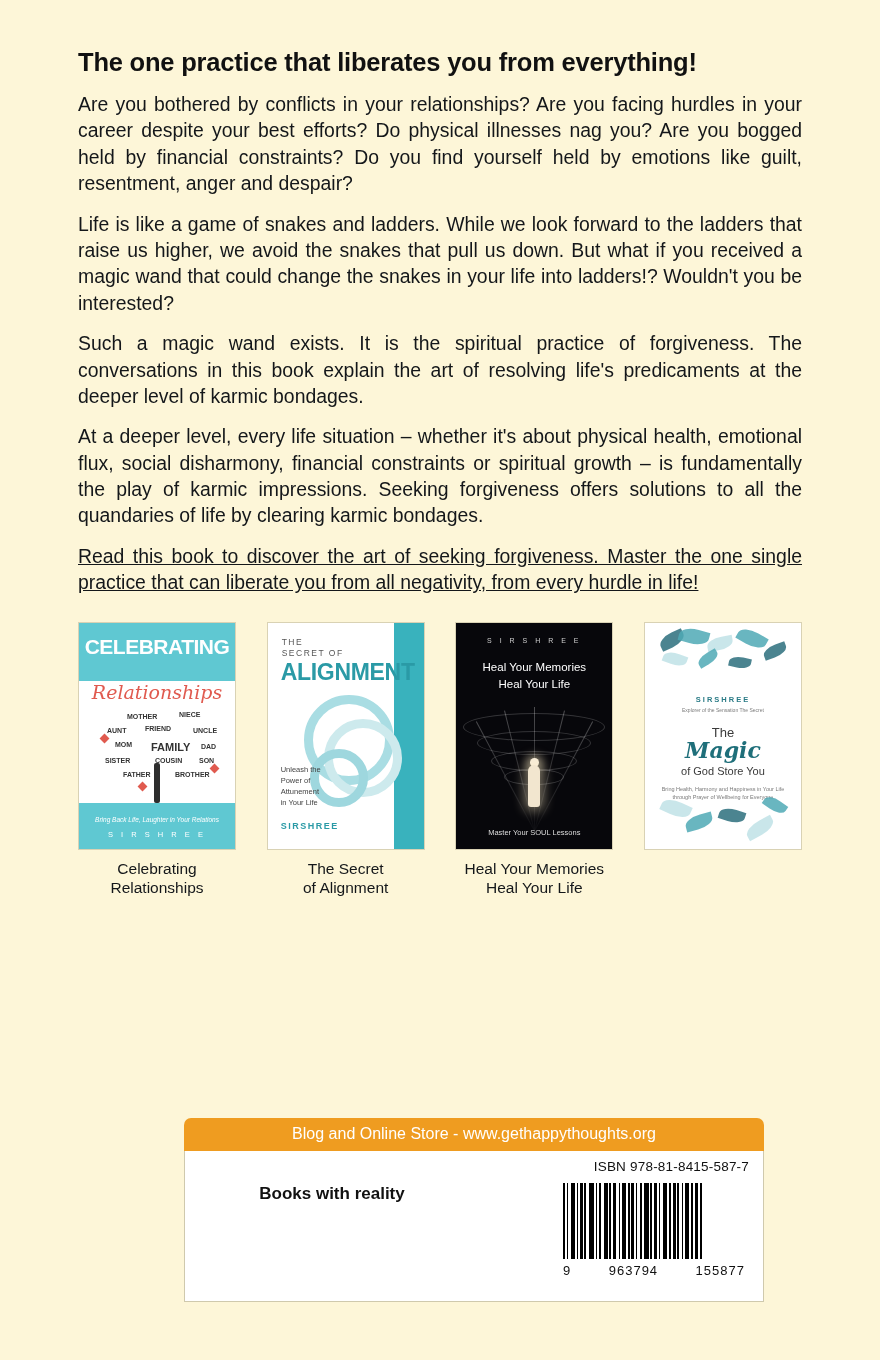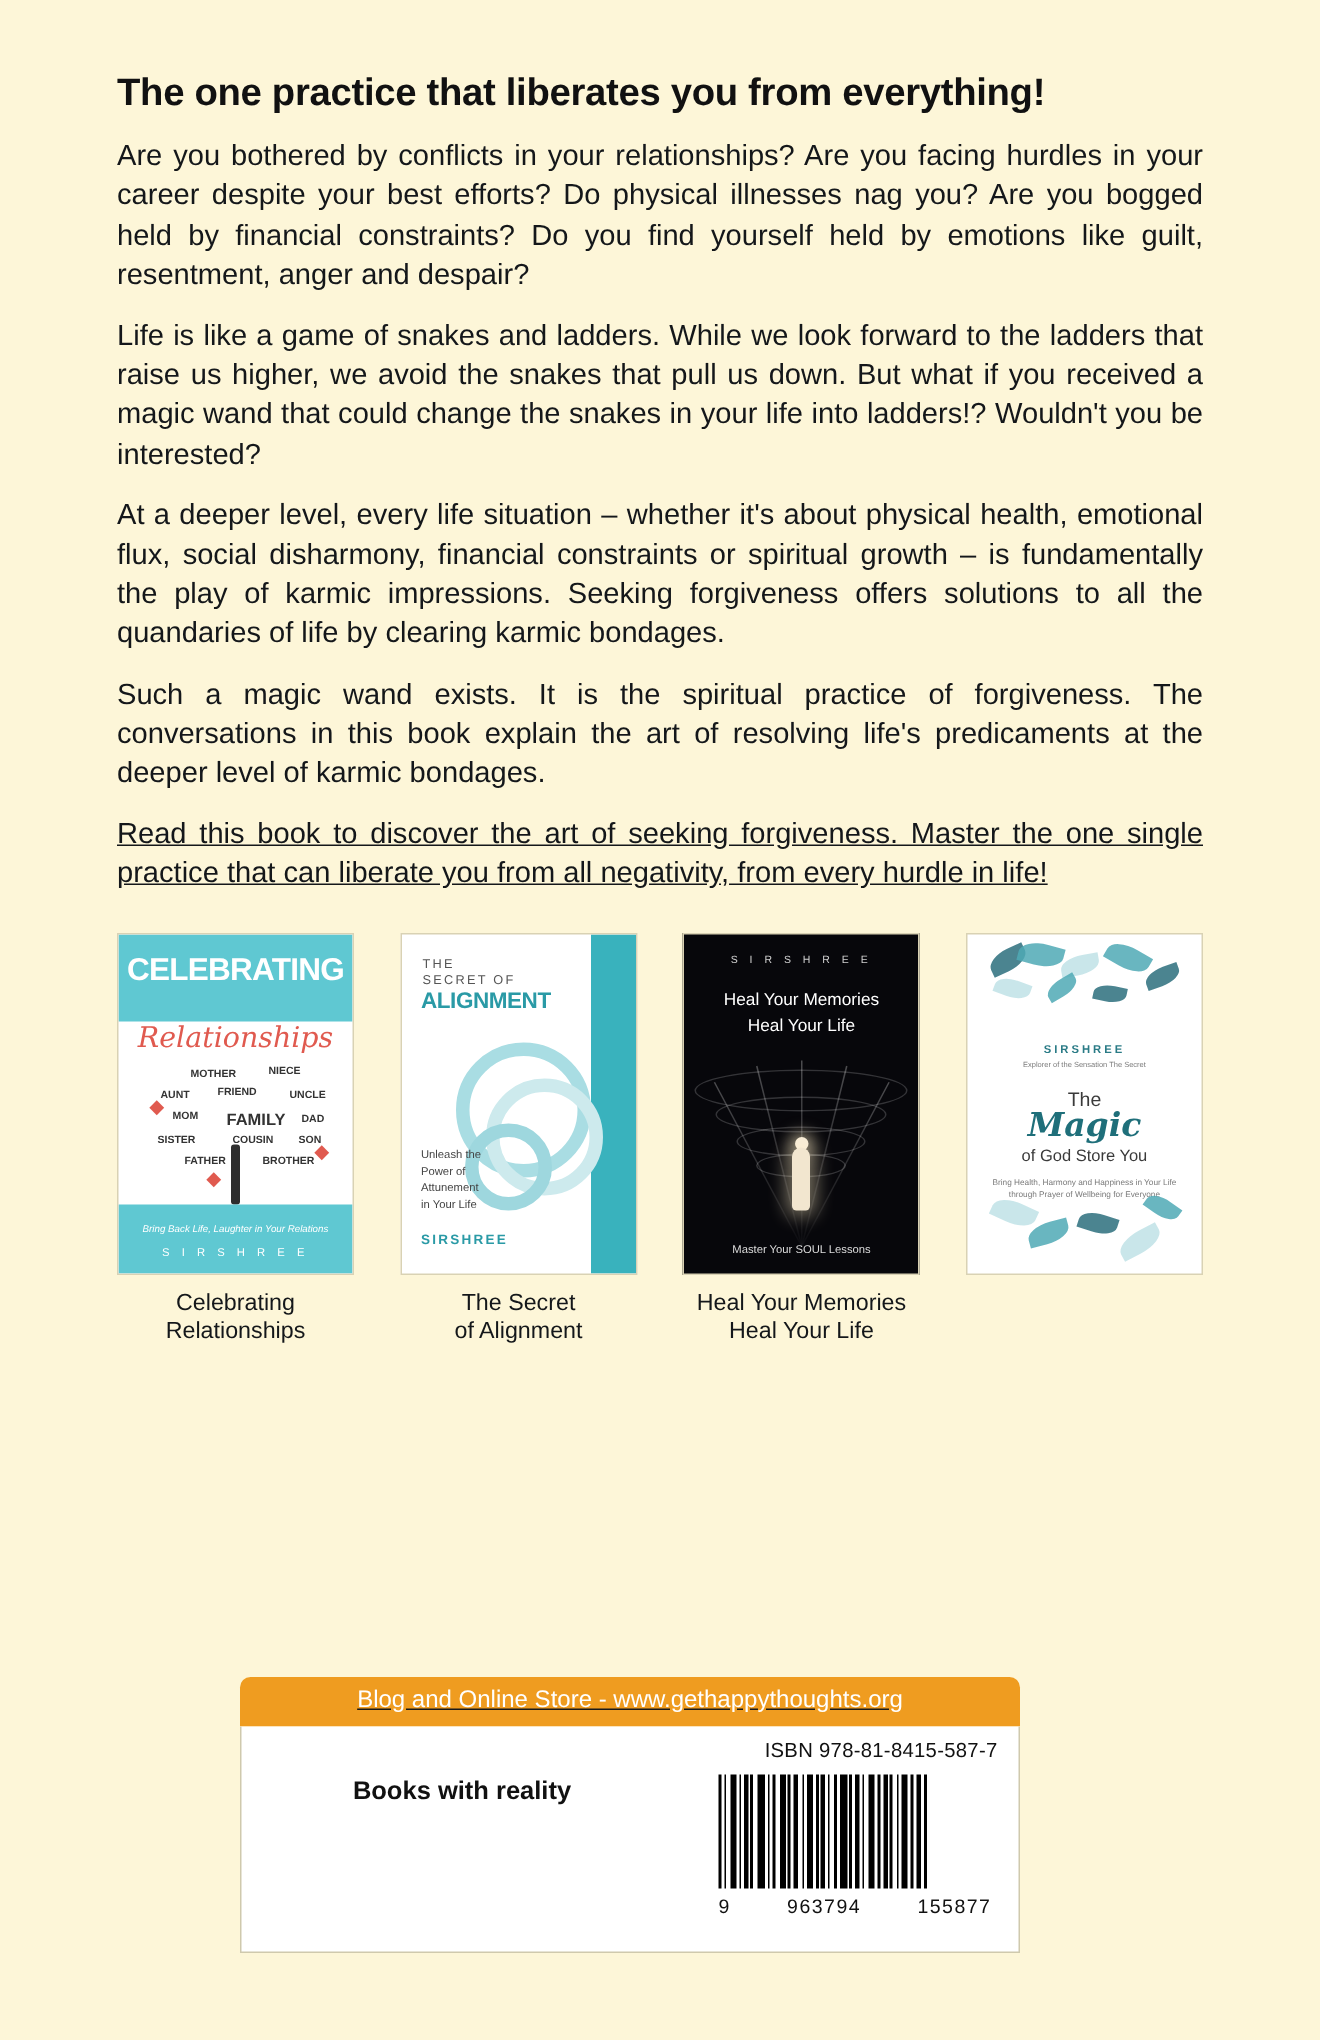--- a/index.html
+++ b/index.html
@@ -111,21 +111,21 @@
     position: absolute; right: 0; top: 0; bottom: 0; width: 30px;
     background: #39b2bd;
   }
   .c2 .t1 {
     position: absolute; top: 14px; left: 14px;
     font-size: 8.5px; letter-spacing: 1.5px; color: #555; text-align: left;
     line-height: 1.3;
   }
   .c2 .t2 {
     position: absolute; top: 36px; left: 13px;
-    font-size: 15px; font-weight: bold; color: #2a9aa6; letter-spacing: -0.3px;
+    font-size: 23px; font-weight: bold; color: #2a9aa6; letter-spacing: -0.3px;
   }
   .c2 .rings {
     position: absolute; left: 26px; top: 72px; width: 108px; height: 110px;
   }
   .c2 .ring {
     position: absolute; border-radius: 50%;
     border: 9px solid #bfe4e8;
   }
   .c2 .r1 { left: 10px; top: 0px;  width: 72px; height: 72px; border-color:#a9dde3;}
   .c2 .r2 { left: 30px; top: 24px; width: 60px; height: 60px; border-color:#cdeaed;}
@@ -207,24 +207,23 @@
     font-size: 11px; color: #3a3a3a;
   }
   .c4 .t5 {
     position: absolute; top: 162px; left: 14px; right: 14px;
     font-size: 5.5px; line-height: 1.5; color: #7a7a7a;
   }
 
   
   .pub-wrap {
     position: absolute;
-    left: 160px;
+    left: 184px;
     top: 1118px;
-    width: 520px;
-    text-decoration: underline;
+    width: 580px;
   }
   .blog-bar {
     background: #ef9c20;
     color: #ffffff;
     font-size: 16px;
     text-align: center;
     padding: 7px 0 8px 0;
     border-radius: 7px 7px 0 0;
   }
   .pub-box {
@@ -271,22 +270,22 @@
 </style>
 </head>
 <body>
 
 <div class="page">
 
   <h1 class="headline">The one practice that liberates you from everything!</h1>
 
   <p class="para">Are you bothered by conflicts in your relationships? Are you facing hurdles in your career despite your best efforts? Do physical illnesses nag you? Are you bogged held by financial constraints? Do you find yourself held by emotions like guilt, resentment, anger and despair?</p>
   <p class="para">Life is like a game of snakes and ladders. While we look forward to the ladders that raise us higher, we avoid the snakes that pull us down. But what if you received a magic wand that could change the snakes in your life into ladders!? Wouldn't you be interested?</p>
+  <p class="para">Such a magic wand exists. It is the spiritual practice of forgiveness. The conversations in this book explain the art of resolving life's predicaments at the deeper level of karmic bondages.</p>
   <p class="para">At a deeper level, every life situation – whether it's about physical health, emotional flux, social disharmony, financial constraints or spiritual growth – is fundamentally the play of karmic impressions. Seeking forgiveness offers solutions to all the quandaries of life by clearing karmic bondages.</p>
-  <p class="para">Such a magic wand exists. It is the spiritual practice of forgiveness. The conversations in this book explain the art of resolving life's predicaments at the deeper level of karmic bondages.</p>
   <p class="para">Read this book to discover the art of seeking forgiveness. Master the one single practice that can liberate you from all negativity, from every hurdle in life!</p>
 
   <div class="books">
 
     <div class="book">
       <div class="cover c1">
         <div class="band"></div>
         <div class="t1">CELEBRATING</div>
         <div class="t2">Relationships</div>
         <div class="tree">

